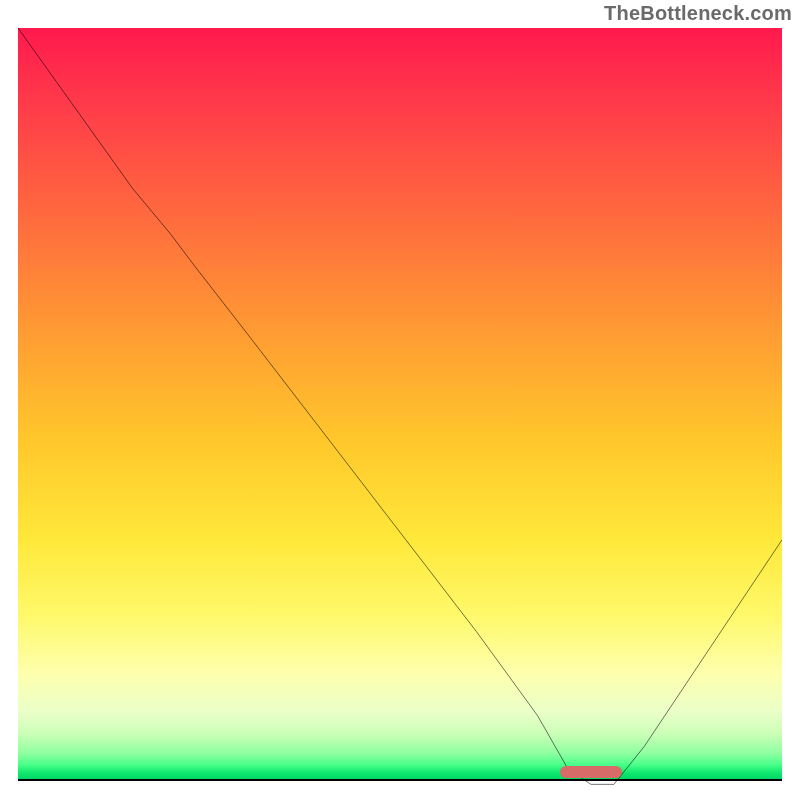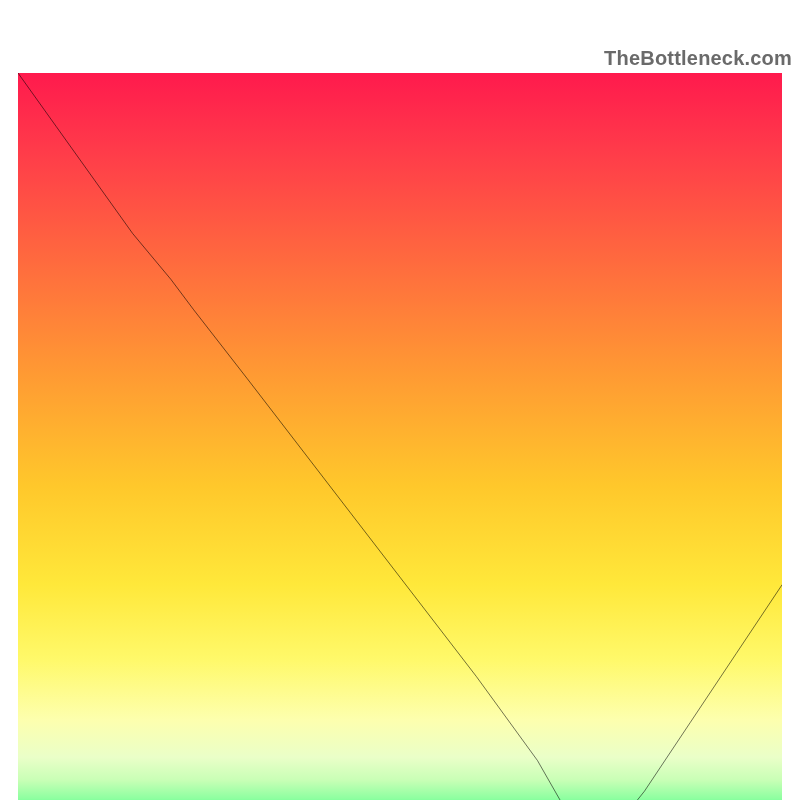--- a/index.html
+++ b/index.html
@@ -8,21 +8,20 @@
     width: 800px;
     height: 800px;
     background: #ffffff;
     overflow: hidden;
     font-family: Arial, Helvetica, sans-serif;
   }
   .container {
     position: relative;
     width: 800px;
     height: 588px;
-    margin-top: 45px;
   }
   .watermark {
     position: absolute;
     top: 2px;
     right: 8px;
     font-size: 20px;
     font-weight: 600;
     color: #6a6a6a;
     letter-spacing: 0.2px;
     z-index: 10;

